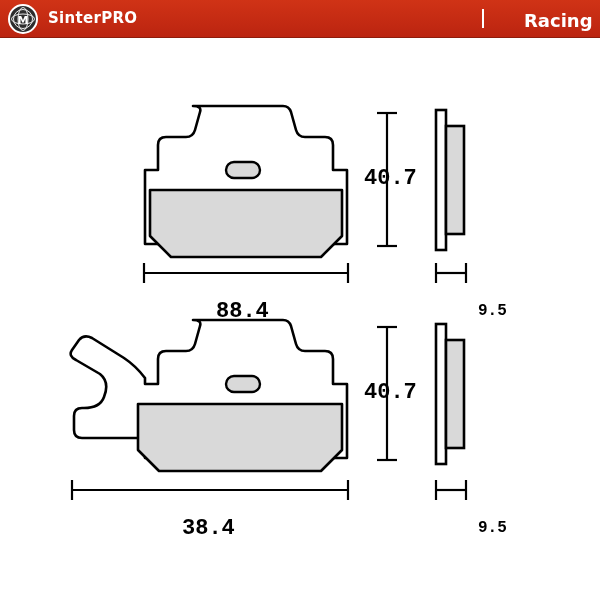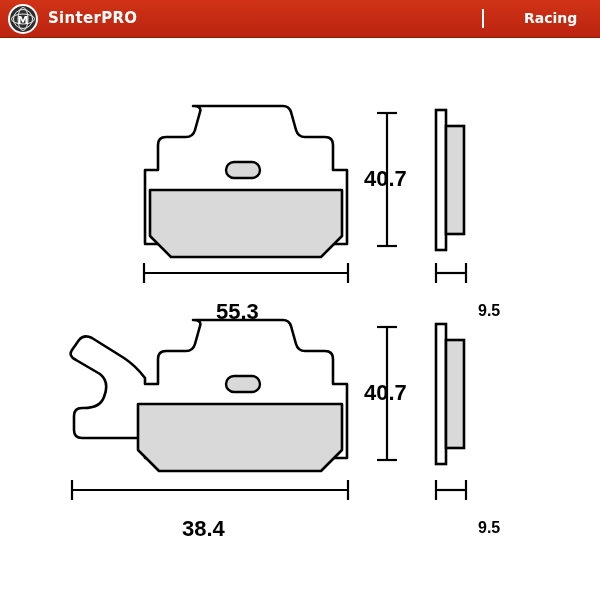--- a/index.html
+++ b/index.html
@@ -49,37 +49,37 @@
   #header-divider {
     position: absolute;
     left: 482px; top: 9px;
     width: 2px; height: 19px;
     background: #ffffff;
   }
   #series-name {
     position: absolute;
     left: 524px; top: 10px;
     color: #ffffff;
-    font-size: 14px;
+    font-size: 18px;
     font-weight: bold;
     font-family: "DejaVu Sans", sans-serif;
   }
 
   
   #canvas {
     position: absolute;
     left: 0; top: 38px;
     width: 600px;
     height: 562px;
   }
   #canvas svg { display: block; }
 
   .dim-label {
     position: absolute;
-    font-family: Liberation Sans, sans-serif;
+    font-family: Liberation Mono, monospace;
     font-weight: bold;
     color: #000000;
     white-space: nowrap;
   }
   .dim-w { font-size: 22px; }
   .dim-s { font-size: 16px; }
 </style>
 </head>
 <body>
 
@@ -222,20 +222,20 @@
       <line x1="348" y1="442" x2="348" y2="462"></line>
     </g>
 
     <g stroke="#000000" stroke-width="2.2" fill="none">
       <line x1="436" y1="452" x2="466" y2="452"></line>
       <line x1="436" y1="442" x2="436" y2="462"></line>
       <line x1="466" y1="442" x2="466" y2="462"></line>
     </g>
   </svg>
 
-  <div class="dim-label dim-w" style="left:216px; top:261px;">55.3</div>
+  <div class="dim-label dim-w" style="left:216px; top:261px;">88.4</div>
   <div class="dim-label dim-w" style="left:364px; top:128px;">40.7</div>
   <div class="dim-label dim-s" style="left:478px; top:264px;">9.5</div>
 
   <div class="dim-label dim-w" style="left:182px; top:478px;">38.4</div>
   <div class="dim-label dim-w" style="left:364px; top:342px;">40.7</div>
   <div class="dim-label dim-s" style="left:478px; top:481px;">9.5</div>
 </div>
 
 </body></html>

